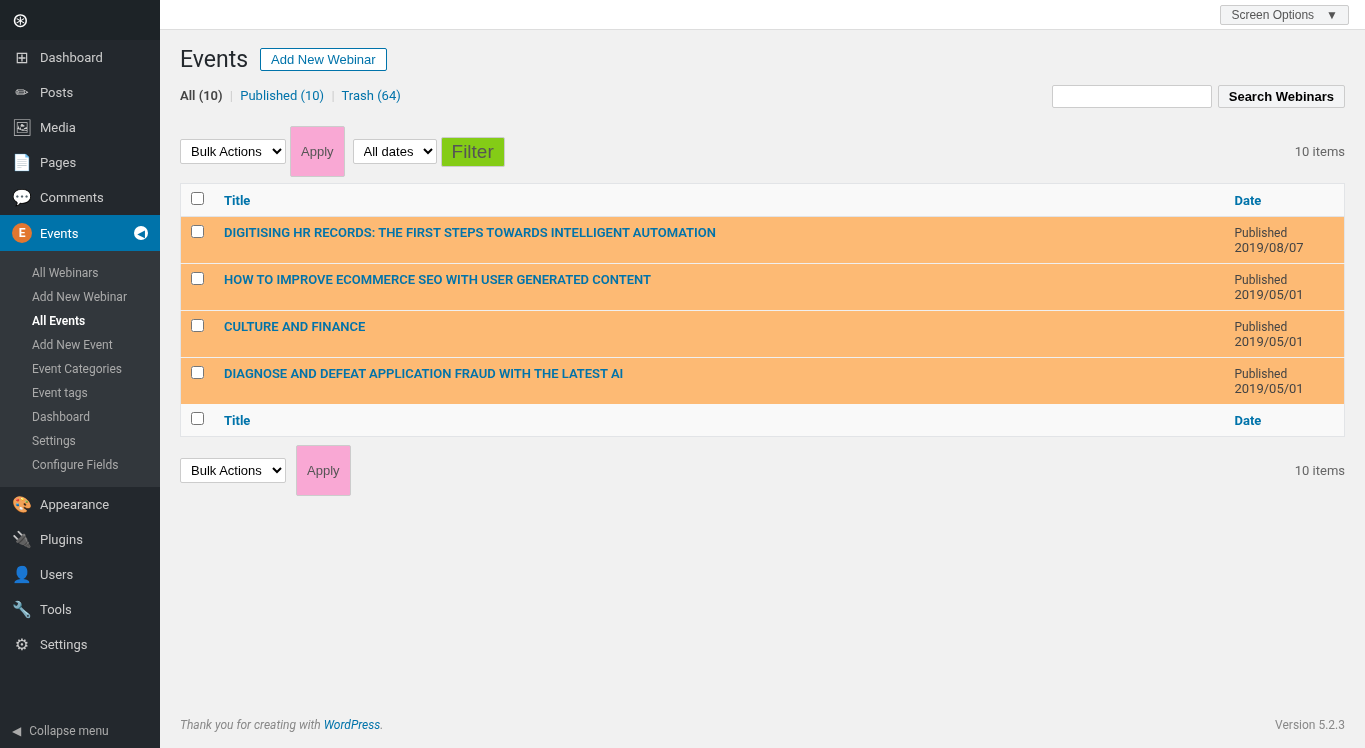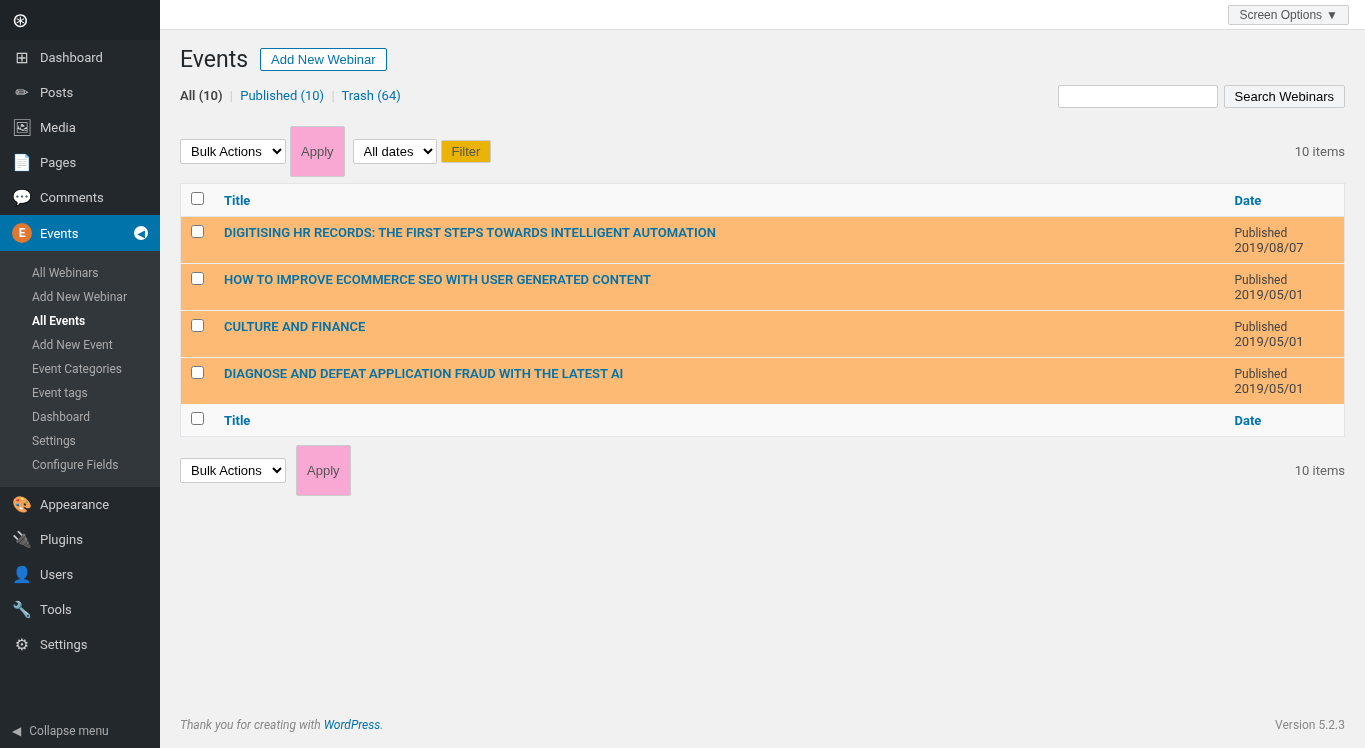--- a/index.html
+++ b/index.html
@@ -89,21 +89,21 @@
     .screen-options-btn {
       background: #f3f4f5;
       border: 1px solid #ccc;
       border-radius: 2px;
       padding: 2px 10px;
       cursor: pointer;
       font-size: 12px;
       color: #555;
       display: flex;
       align-items: center;
-      gap: 4px;
+      gap: 12px;
     }
     #content {
       flex: 1;
       padding: 16px 20px;
       background: #f1f1f1;
     }
     .page-header {
       display: flex;
       align-items: center;
       gap: 12px;
@@ -150,22 +150,22 @@
       padding: 17px 10px;
       font-size: 13px;
       background: #f9a8d4;
       cursor: pointer;
       color: #555;
     }
     .filter-btn {
       border: 1px solid #ccc;
       border-radius: 2px;
       padding: 3px 10px;
-      font-size: 13px;
-      background: #eab308;
+      font-size: 19px;
+      background: #84cc16;
       cursor: pointer;
       color: #555;
     }
     .search-box {
       display: flex;
       align-items: center;
       gap: 6px;
       margin-left: auto;
       margin-bottom: 8px;
     }
@@ -176,20 +176,21 @@
       font-size: 13px;
       width: 160px;
     }
     .search-btn {
       border: 1px solid #ccc;
       border-radius: 2px;
       padding: 3px 10px;
       font-size: 13px;
       background: #f3f4f5;
       cursor: pointer;
+      font-weight: bold;
     }
 
     .top-actions-row {
       display: flex;
       align-items: center;
       margin-bottom: 6px;
     }
 
     
     .wp-table {

